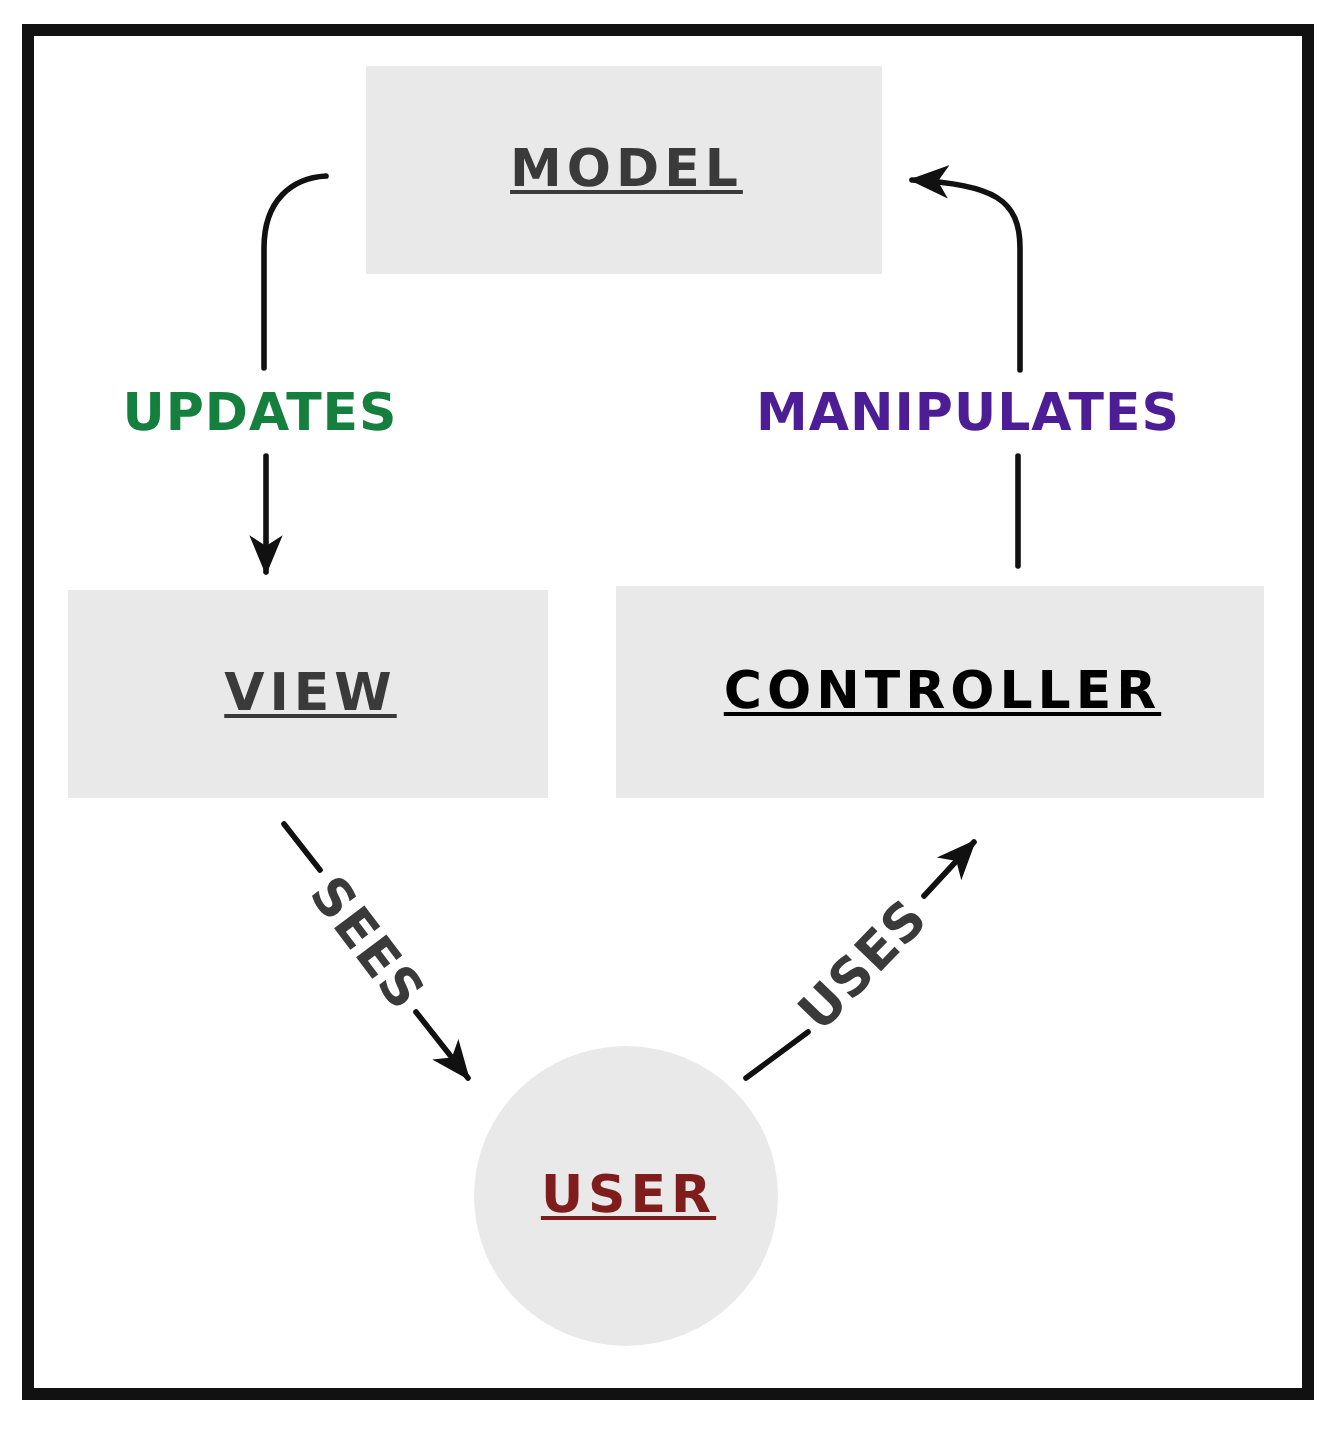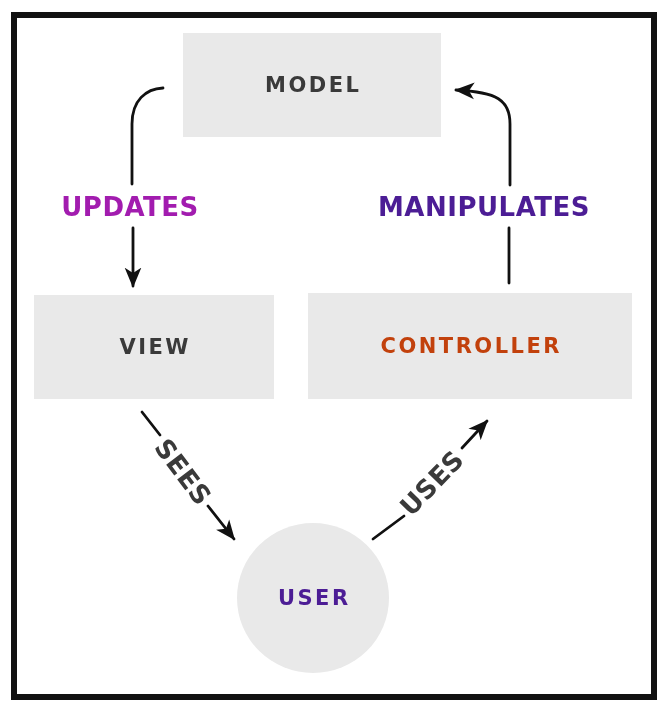--- a/index.html
+++ b/index.html
@@ -30,23 +30,24 @@
     stroke-linecap: round;
   }
   .node {
     position: absolute;
     display: flex;
     align-items: center;
     justify-content: center;
     background: #e9e9e9;
     color: #3a3a3a;
     font-weight: bold;
-    font-size: 21px;
+    font-size: 26px;
     letter-spacing: 2.5px;
     text-indent: 2.5px;
+    text-decoration: underline;
   }
   .node.model      { left: 183px; top: 33px;  width: 258px; height: 104px; }
   .node.view       { left: 34px;  top: 295px; width: 240px; height: 104px; }
   .node.controller { left: 308px; top: 293px; width: 324px; height: 106px; }
   .node.user       { left: 237px; top: 523px; width: 152px; height: 150px; border-radius: 50%; }
   .edge-label {
     position: absolute;
     color: #3a3a3a;
     font-weight: bold;
     font-size: 26px;
@@ -87,29 +88,29 @@
   </svg>
 
   <div class="node model" style="background: rgb(233, 233, 233); color: rgb(58, 58, 58);">
     <span>MODEL</span>
   </div>
 
   <div class="node view" style="background: rgb(233, 233, 233); color: rgb(58, 58, 58); justify-content: center;">
     <span>VIEW</span>
   </div>
 
-  <div class="node controller" style="background: rgb(233, 233, 233); color: #c2410c;">
+  <div class="node controller" style="background: rgb(233, 233, 233); color: #000000;">
     <span>CONTROLLER</span>
   </div>
 
-  <div class="node user" style="background: rgb(233, 233, 233); color: #4c1d95;">
+  <div class="node user" style="background: rgb(233, 233, 233); color: #7f1d1d;">
     <span>USER</span>
   </div>
 
-  <div class="edge-label updates" style="color: #a21caf; text-align: right;">UPDATES</div>
+  <div class="edge-label updates" style="color: #15803d; text-align: right;">UPDATES</div>
 
   <div class="edge-label manipulates" style="color: #4c1d95;">MANIPULATES</div>
 
   <div class="edge-label sees" style="color: rgb(58, 58, 58);">SEES</div>
 
   <div class="edge-label uses" style="color: rgb(58, 58, 58);">USES</div>
 
 </div>
 
 </body></html>

